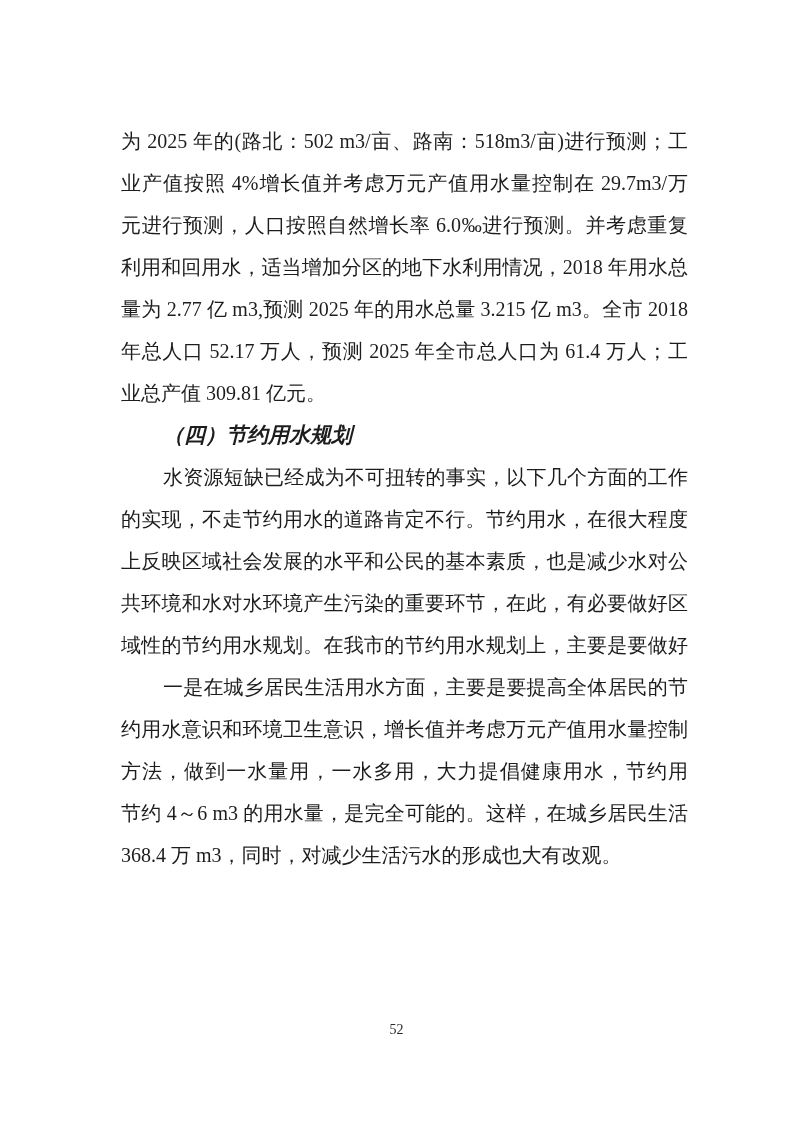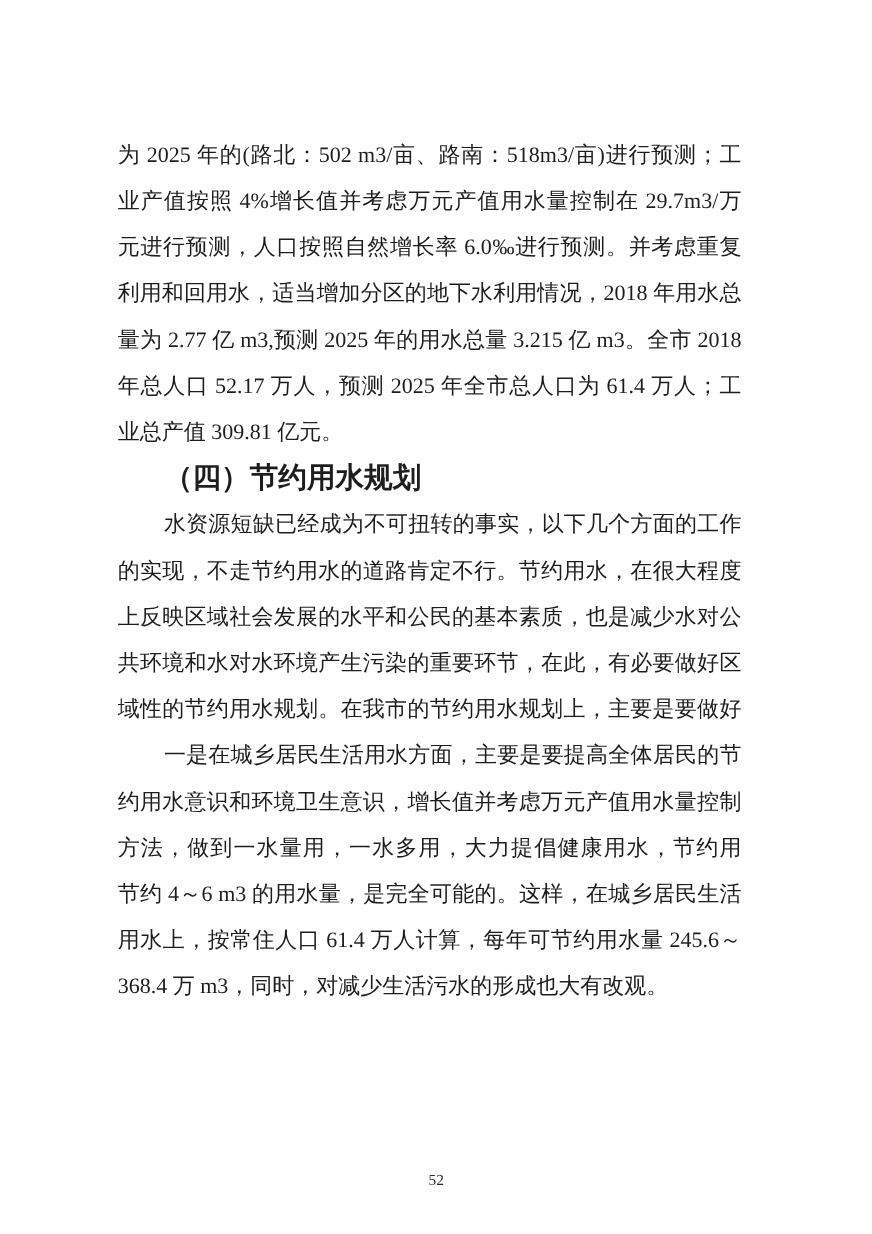--- a/index.html
+++ b/index.html
@@ -12,48 +12,49 @@
     width: 793px;
     height: 1122px;
     background: #ffffff;
     font-family: "Liberation Serif", "DejaVu Serif", serif;
     color: #1d1d1d;
     overflow: hidden;
   }
   .content {
     position: absolute;
     top: 120px;
-    left: 107px;
+    left: 121px;
     width: 567px;
   }
   .line {
     font-size: 20px;
     line-height: 42px;
     height: 42px;
     overflow: hidden;
     text-align: justify;
     text-align-last: justify;
   }
   .line.last {
     text-align: center;
     text-align-last: left;
   }
   .line.indent {
     text-indent: 42px;
   }
   .line.heading {
     font-weight: bold;
-    font-size: 26px;
+    font-size: 21px;
     text-align: left;
     text-align-last: left;
     text-indent: 42px;
+    font-style: italic;
   }
   .footer {
     position: absolute;
-    top: 1064px;
+    top: 1020px;
     left: 0;
     width: 793px;
     text-align: center;
     font-size: 14px;
     line-height: 20px;
     color: #2a2a2a;
   }
 </style>
 </head>
 <body>
@@ -79,21 +80,20 @@
       <div class="line">上反映区域社会发展的水平和公民的基本素质，也是减少水对公</div>
       <div class="line">共环境和水对水环境产生污染的重要环节，在此，有必要做好区</div>
       <div class="line">域性的节约用水规划。在我市的节约用水规划上，主要是要做好</div>
     </div>
 
     <div class="para">
       <div class="line indent">一是在城乡居民生活用水方面，主要是要提高全体居民的节</div>
       <div class="line">约用水意识和环境卫生意识，增长值并考虑万元产值用水量控制在</div>
       <div class="line">方法，做到一水量用，一水多用，大力提倡健康用水，节约用水，</div>
       <div class="line">节约 4～6 m3 的用水量，是完全可能的。这样，在城乡居民生活</div>
-      <div class="line">用水上，按常住人口 61.4 万人计算，每年可节约用水量 245.6～</div>
       <div class="line last">368.4 万 m3，同时，对减少生活污水的形成也大有改观。</div>
     </div>
 
   </div>
 
   <div class="footer">
     <span>52</span>
   </div>
 </div>
 

